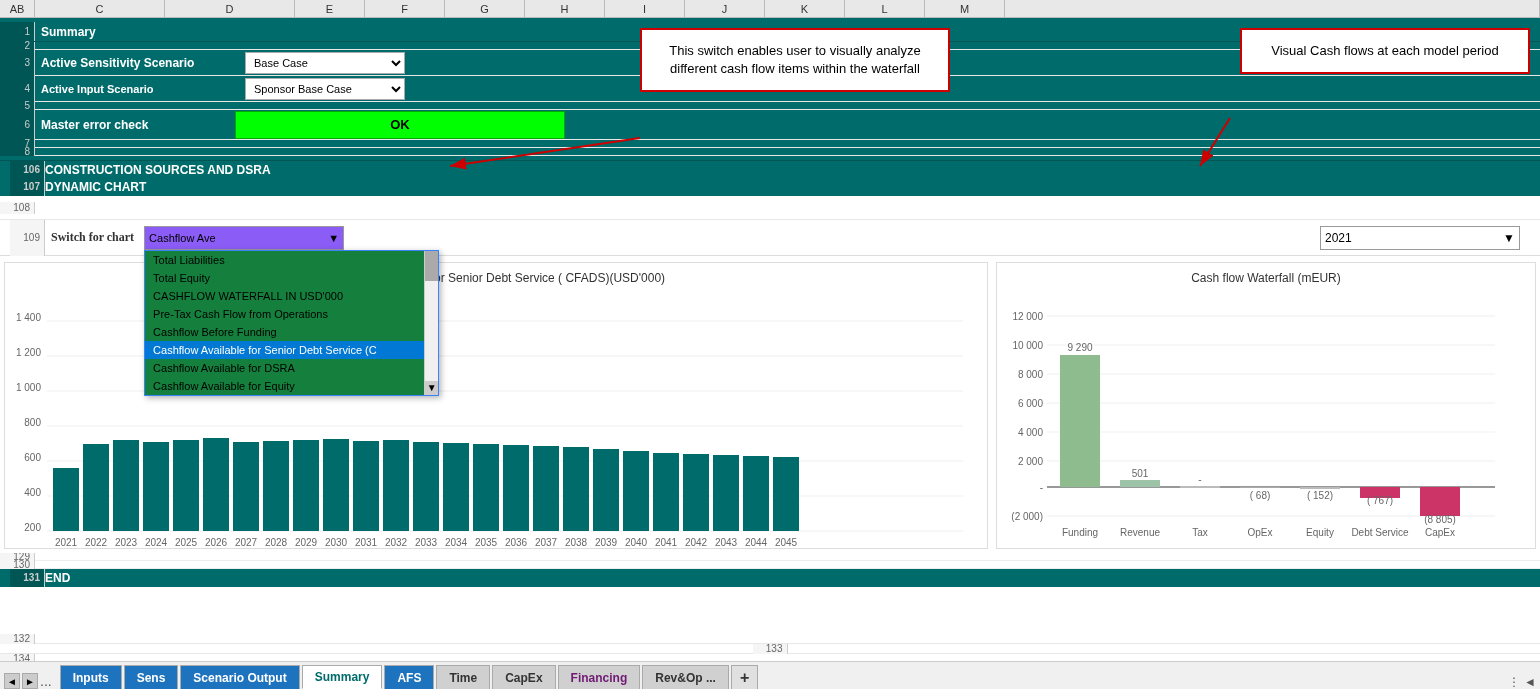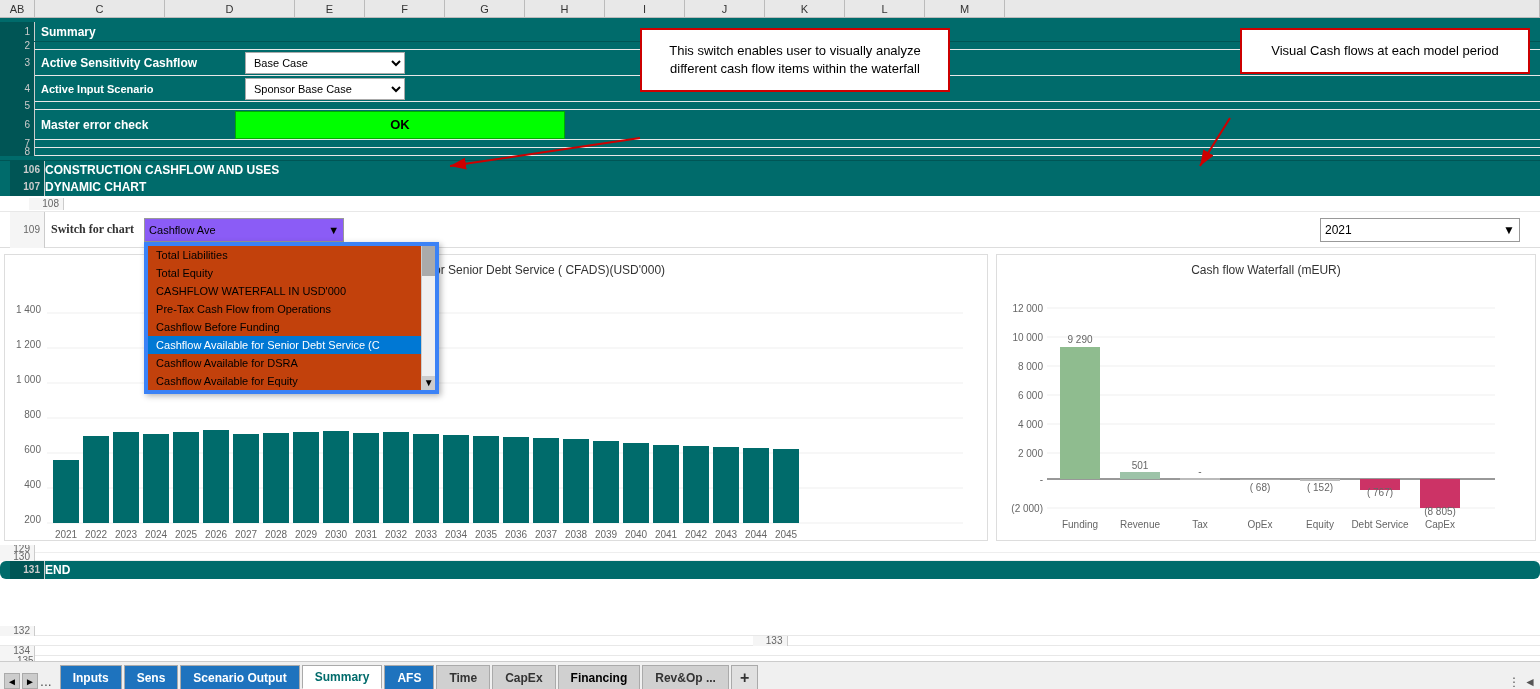--- a/index.html
+++ b/index.html
@@ -125,22 +125,22 @@
     
     .dropdown-container {
       position: relative;
       display: inline-block;
     }
     .dropdown-menu {
       position: absolute;
       top: 24px;
       left: 0;
       width: 290px;
-      background: #c2410c;
-      border: 4px solid #3b82f6;
+      background: #15803d;
+      border: 1px solid #3b82f6;
       z-index: 20;
       font-size: 11px;
     }
     .dropdown-menu-item {
       padding: 3px 8px;
       cursor: pointer;
       color: #000;
       white-space: nowrap;
     }
     .dropdown-menu-item.selected { background: #0078D4; color: #fff; }
@@ -164,21 +164,20 @@
       fill: #666;
     }
 
     
     .end-row {
       background: #006B6B;
       color: #fff;
       font-size: 12px;
       font-weight: bold;
       padding: 3px 10px;
-      border-radius: 6px;
     }
 
     
     .bottom-tabs {
       position: absolute;
       bottom: 0;
       left: 0;
       right: 0;
       height: 28px;
       background: #f0f0f0;
@@ -280,21 +279,21 @@
     <div class="cell-rownum" style="background:#005555; color:#ccc;">1</div>
     <div class="cell-content" style="color:#fff; font-weight:bold; font-size:12px;">Summary</div>
   </div>
 
   <div class="sheet-row" style="background:#006B6B; height:8px;">
     <div class="cell-rownum" style="background:#005555; color:#ccc; height:8px; line-height:8px;">2</div>
   </div>
 
   <div class="sheet-row" style="background:#006B6B; height:26px;">
     <div class="cell-rownum" style="background:#005555; color:#ccc; height:26px; line-height:26px;">3</div>
-    <div class="cell-content" style="color:#fff; font-weight:bold; font-size:12px; width:200px;">Active Sensitivity Cashflow</div>
+    <div class="cell-content" style="color:#fff; font-weight:bold; font-size:12px; width:200px;">Active Sensitivity Scenario</div>
     <div style="margin-left:10px;">
       <select class="dropdown-select">
         <option>Base Case</option>
       </select>
     </div>
   </div>
 
   <div class="sheet-row" style="background:#006B6B; height:26px;">
     <div class="cell-rownum" style="background:#005555; color:#ccc; height:26px; line-height:26px;">4</div>
     <div class="cell-content" style="color:#fff; font-weight:bold; font-size:11px; width:200px;">Active Input Scenario</div>
@@ -343,29 +342,29 @@
         <polygon points="0 0, 8 3, 0 6" fill="#CC0000"></polygon>
       </marker>
     </defs>
 
     <line x1="1230" y1="100" x2="1200" y2="148" stroke="#CC0000" stroke-width="2" marker-end="url(#arrowhead2)"></line>
   </svg>
 </div>
 
 <div class="construction-row" style="display:flex; height:18px; align-items:center;">
   <div class="cell-rownum" style="background:#005555; color:#ccc; height:18px; line-height:18px; width:35px;">106</div>
-  <span>CONSTRUCTION CASHFLOW AND USES</span>
+  <span>CONSTRUCTION SOURCES AND DSRA</span>
 </div>
 
 <div class="dynamic-chart-header" style="display:flex; height:18px; align-items:center;">
   <div class="cell-rownum" style="background:#005555; color:#ccc; height:18px; line-height:18px; width:35px;">107</div>
   <span>DYNAMIC CHART</span>
 </div>
 
-<div class="sheet-row" style="height:16px;padding-left:29px;">
+<div class="sheet-row" style="height:24px;">
   <div class="cell-rownum" style="height:12px; line-height:12px;">108</div>
 </div>
 
 <div class="switch-row" style="position:relative; height:36px; background:#fff; border-bottom:1px solid #ddd;">
   <div class="cell-rownum" style="height:36px; line-height:36px;">109</div>
   <div style="display:flex; align-items:center; width:100%; padding-left:6px; position:relative;">
     <span class="switch-label">Switch for chart</span>
 
     <div class="dropdown-container" style="position:relative;">
       <div style="display:flex; align-items:center; border:1px solid #999; background:#8b5cf6; height:24px; width:200px; padding: 0 4px; font-size:11px; cursor:pointer;">
@@ -561,21 +560,21 @@
     <div class="tab-dots">...</div>
   </div>
 
   <div class="tab blue">Inputs</div>
   <div class="tab blue">Sens</div>
   <div class="tab blue">Scenario Output</div>
   <div class="tab active">Summary</div>
   <div class="tab blue">AFS</div>
   <div class="tab" style="background:#d0d0d0; color:#333;">Time</div>
   <div class="tab" style="background:#d0d0d0; color:#333;">CapEx</div>
-  <div class="tab" style="background:#d0d0d0; color:#000000;">Financing</div>
+  <div class="tab" style="background:#d0d0d0; color:#701a75;">Financing</div>
   <div class="tab" style="background:#d0d0d0; color:#333;">Rev&amp;Op ...</div>
   <div class="tab plus">+</div>
 
   <div class="tab-spacer"></div>
   <div style="display:flex; align-items:center; font-size:12px; color:#555; margin-left:auto;">
     <span style="margin-right:4px; cursor:pointer;">⋮</span>
     <span style="cursor:pointer;">◄</span>
   </div>
 </div>
 

